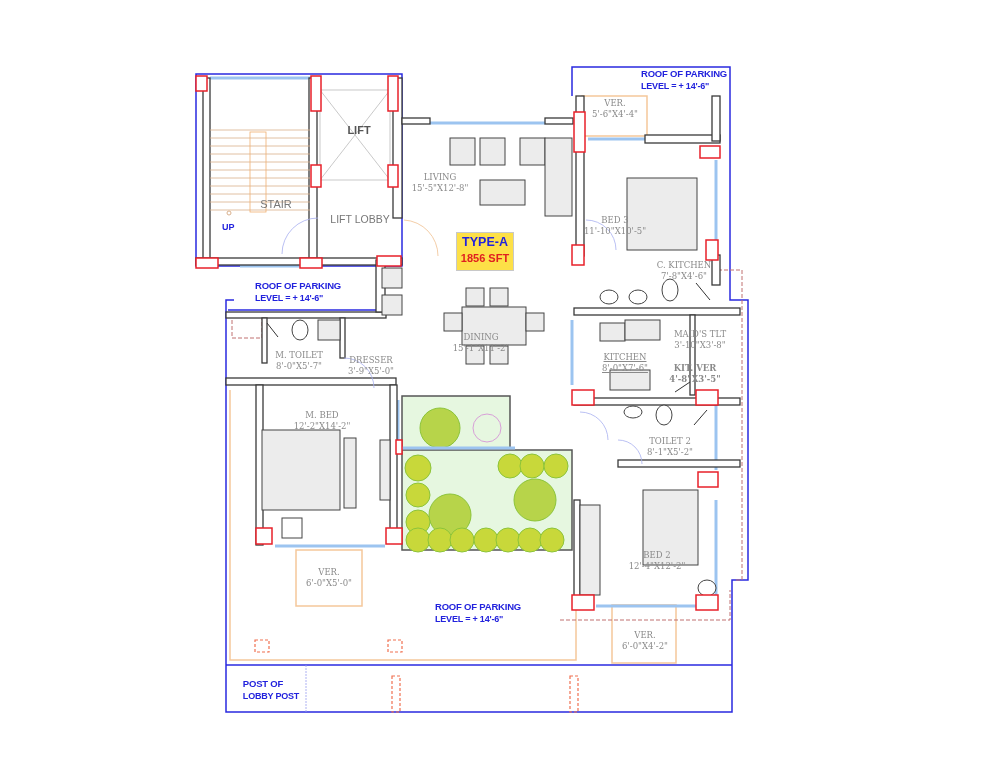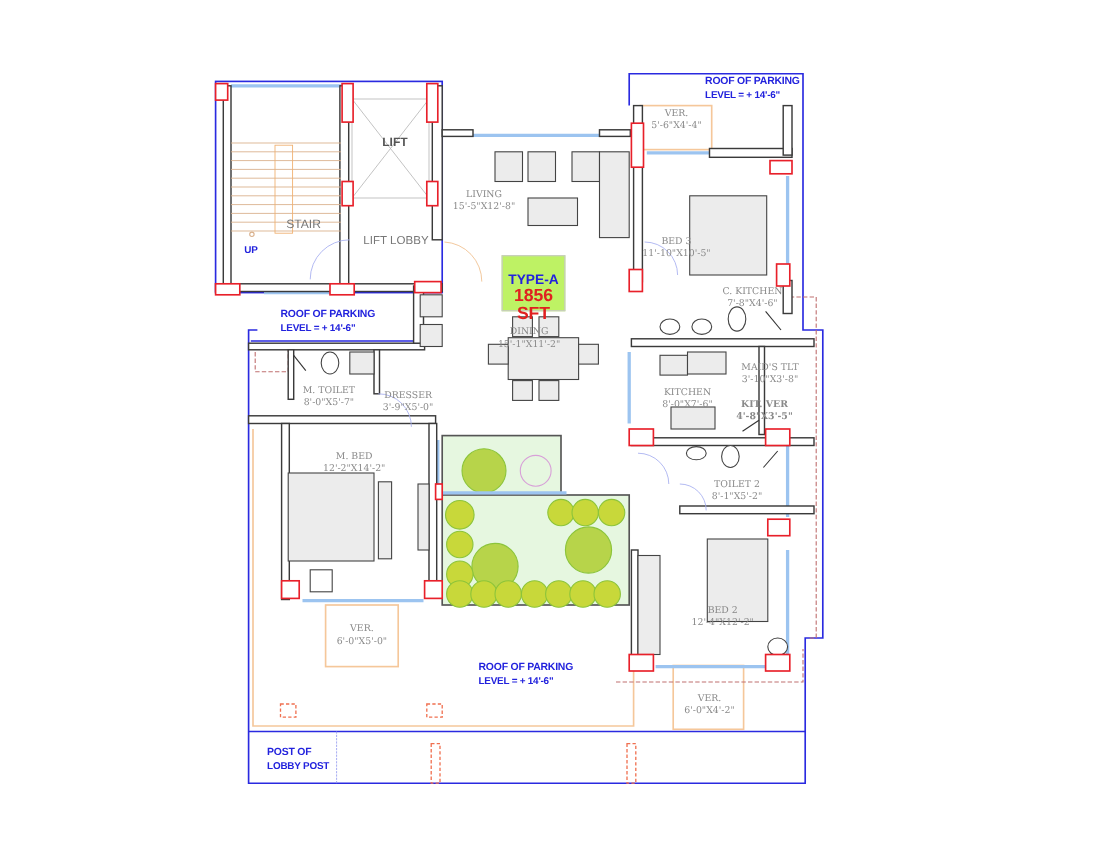--- a/index.html
+++ b/index.html
@@ -4,23 +4,23 @@
 <style>
   html, body { margin: 0; padding: 0; background: #ffffff; }
   body { width: 1000px; height: 771px; position: relative; overflow: hidden; font-family: "Liberation Sans", sans-serif; }
   #plan { position: absolute; left: 0; top: 0; width: 1000px; height: 771px; }
   .lbl { position: absolute; text-align: center; font-family: "DejaVu Serif", serif; color: #8a8a8a; font-size: 8.5px; line-height: 11px; white-space: nowrap; transform: translateX(-50%); }
   .lbl .nm { display: block; }
   .lbl .dm { display: block; }
   .lbl-sans { position: absolute; font-family: "Liberation Sans", sans-serif; color: #666; font-size: 11px; transform: translateX(-50%); white-space: nowrap; }
   .roof { position: absolute; text-align: left; font-family: "Liberation Sans", sans-serif; font-weight: bold; color: #2222dd; font-size: 9.5px; line-height: 12px; white-space: nowrap; transform: translateX(-50%); letter-spacing: -0.2px; }
   .roof .l2 { display: block; font-size: 9px; }
-  .type-box { position: absolute; left: 456px; top: 232px; width: 56px; height: 36px; border: 1px solid #c8c8c8; background: #bef264; text-align: center; font-family: "Liberation Sans", sans-serif; font-weight: bold; line-height: 16px; padding-top: 13px; }
+  .type-box { position: absolute; left: 456px; top: 232px; width: 56px; height: 36px; border: 1px solid #c8c8c8; background: #fde047; text-align: center; font-family: "Liberation Sans", sans-serif; font-weight: bold; line-height: 16px; padding-top: 1px; }
   .type-box .t1 { display: block; color: #2222dd; font-size: 12.5px; }
-  .type-box .t2 { display: block; color: #e02020; font-size: 16px; }
+  .type-box .t2 { display: block; color: #e02020; font-size: 11px; }
   .up { position: absolute; left: 222px; top: 222px; color: #2222dd; font-weight: bold; font-size: 9px; font-family: "Liberation Sans", sans-serif; text-align: right; }
 </style>
 </head>
 <body>
 
 <svg id="plan" viewBox="0 0 1000 771" xmlns="http://www.w3.org/2000/svg">
 
   <g fill="none" stroke="#2a2ae0" stroke-width="1.5">
     <rect x="196" y="74" width="206" height="192"></rect>
     <polyline points="572,96 572,67 730,67 730,300 748,300 748,580 732,580 732,712 226,712 226,300 234,300"></polyline>
@@ -214,41 +214,41 @@
 
 <div class="lbl-sans" style="left:276px;top:198px;color:#777;">STAIR</div>
 <div class="lbl-sans" style="left:359px;top:124px;font-weight:bold;color:#555;">LIFT</div>
 <div class="lbl-sans" style="left:360px;top:213px;color:#777;font-size:10.5px;">LIFT LOBBY</div>
 <div class="up">UP</div>
 
 <div class="lbl" style="left:440px;top:172px;">
     <span class="nm">LIVING</span>
     <span class="dm">15'-5"X12'-8"</span>
   </div>
-<div class="lbl" style="left:481px;top:297px;">
+<div class="lbl" style="left:481px;top:332px;">
     <span class="nm">DINING</span>
     <span class="dm">15'-1"X11'-2"</span>
   </div>
 <div class="lbl" style="left:615px;top:98px;">
     <span class="nm">VER.</span>
     <span class="dm">5'-6"X4'-4"</span>
   </div>
 <div class="lbl" style="left:615px;top:178px;margin-top:37px;">
     <span class="nm">BED 3</span>
     <span class="dm">11'-10"X10'-5"</span>
   </div>
 <div class="lbl" style="left:684px;top:260px;">
     <span class="nm">C. KITCHEN</span>
     <span class="dm">7'-8"X4'-6"</span>
   </div>
 <div class="lbl" style="left:700px;top:329px;">
     <span class="nm">MAID'S TLT</span>
     <span class="dm">3'-10"X3'-8"</span>
   </div>
-<div class="lbl" style="left:625px;top:352px;">
+<div class="lbl" style="left:625px;top:352px;text-decoration:underline;">
     <span class="nm">KITCHEN</span>
     <span class="dm">8'-0"X7'-6"</span>
   </div>
 <div class="lbl" style="left:695px;top:363px;font-weight:bold;">
     <span class="nm">KIT. VER</span>
     <span class="dm">4'-8"X3'-5"</span>
   </div>
 <div class="lbl" style="left:670px;top:436px;">
     <span class="nm">TOILET 2</span>
     <span class="dm">8'-1"X5'-2"</span>

